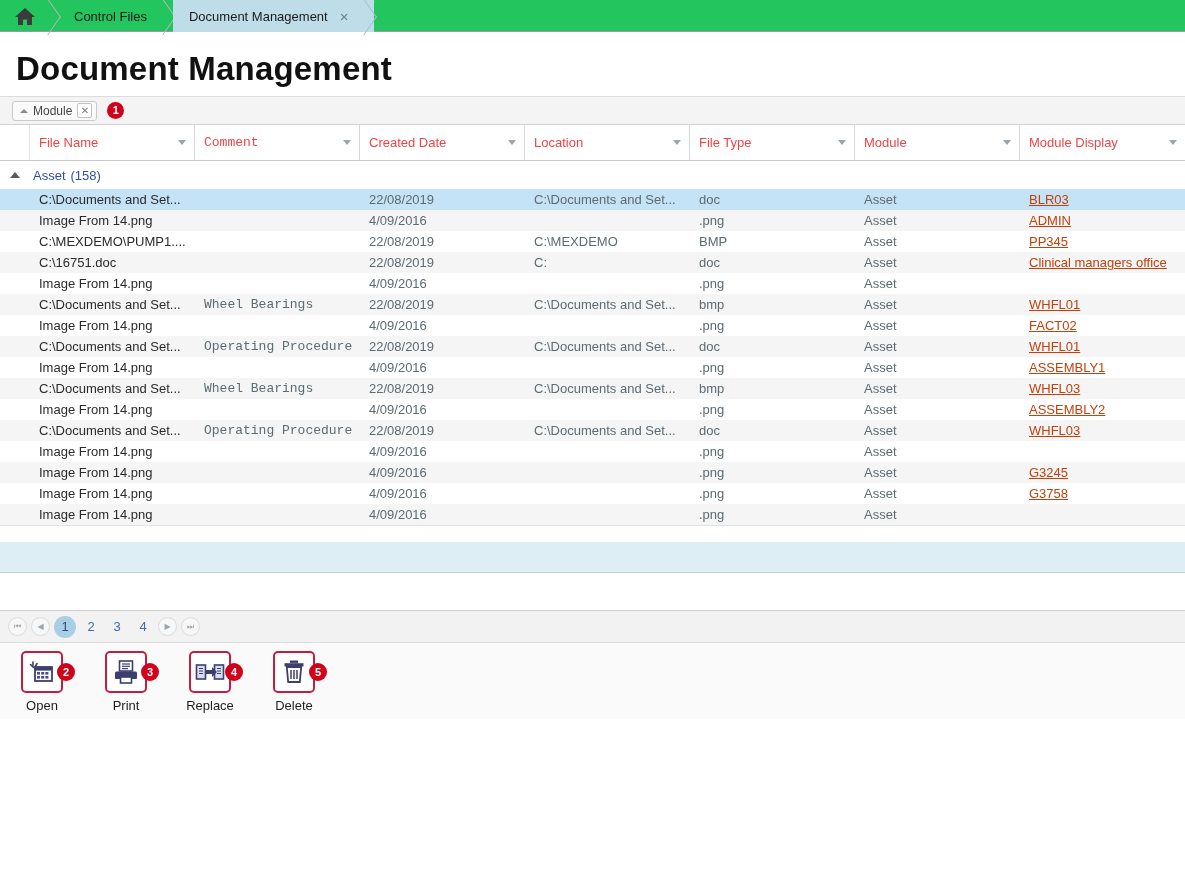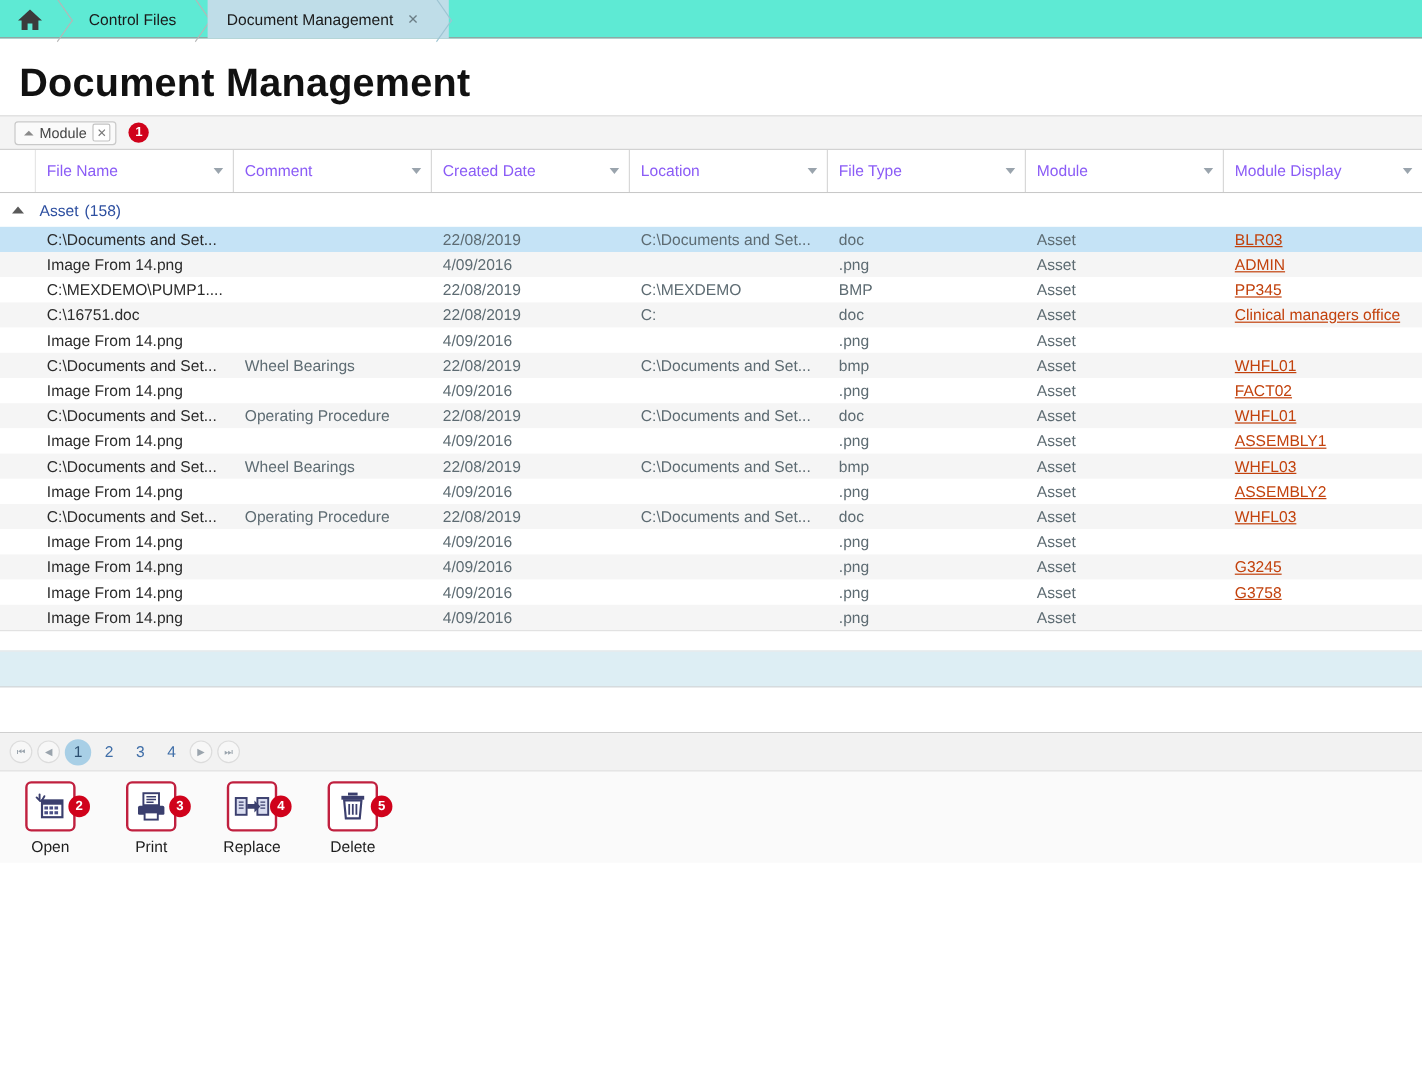--- a/index.html
+++ b/index.html
@@ -7,21 +7,21 @@
     width: 1185px; height: 888px;
     background: #ffffff;
     font-family: "Liberation Sans", sans-serif;
     overflow: hidden;
   }
 
   
   .crumbbar {
     position: relative;
     height: 32px;
-    background: #5eead4;
+    background: #22c55e;
     border-bottom: 1px solid #9a9a9a;
     display: flex; align-items: stretch;
   }
   .crumb {
     position: relative;
     display: flex; align-items: center;
     height: 32px;
     padding: 0 26px 0 16px;
     font-size: 13px;
     color: #1a1a1a;
@@ -113,21 +113,21 @@
     display: flex;
     height: 36px;
     background: #ffffff;
     border-bottom: 1px solid #c8c8c8;
   }
   .gutter { width: 30px; flex: 0 0 30px; border-right: 1px solid #e6e6e6; }
   .hcell {
     display: flex; align-items: center; justify-content: space-between;
     padding: 0 8px 0 9px;
     font-size: 13px;
-    color: #8b5cf6;
+    color: #ef4444;
     border-right: 1px solid #d8d8d8;
     white-space: nowrap; overflow: hidden;
   }
   .hcell:last-child { border-right: none; }
   .hcaret {
     width: 0; height: 0;
     border-left: 4px solid transparent;
     border-right: 4px solid transparent;
     border-top: 5px solid #9aa4ad;
     margin-left: 6px; flex: 0 0 auto;
@@ -165,21 +165,21 @@
   }
   .cell.filename { color: #2b2b2b; }
   .cell a {
     color: #c2410c;
     text-decoration: underline;
     font-size: 13px;
   }
 
   
   .c-name    { width: 165px; flex: 0 0 165px; }
-  .c-comment { width: 165px; flex: 0 0 165px; }
+  .c-comment { width: 165px; flex: 0 0 165px; font-family: Liberation Mono, monospace; }
   .c-date    { width: 165px; flex: 0 0 165px; }
   .c-loc     { width: 165px; flex: 0 0 165px; }
   .c-type    { width: 165px; flex: 0 0 165px; }
   .c-module  { width: 165px; flex: 0 0 165px; }
   .c-disp    { width: 165px; flex: 1 1 auto; }
 
   .grid-body { border-bottom: 1px solid #e2e2e2; }
   .clip-row { height: 16px; overflow: hidden; }
   .summary-band {
     height: 31px;

